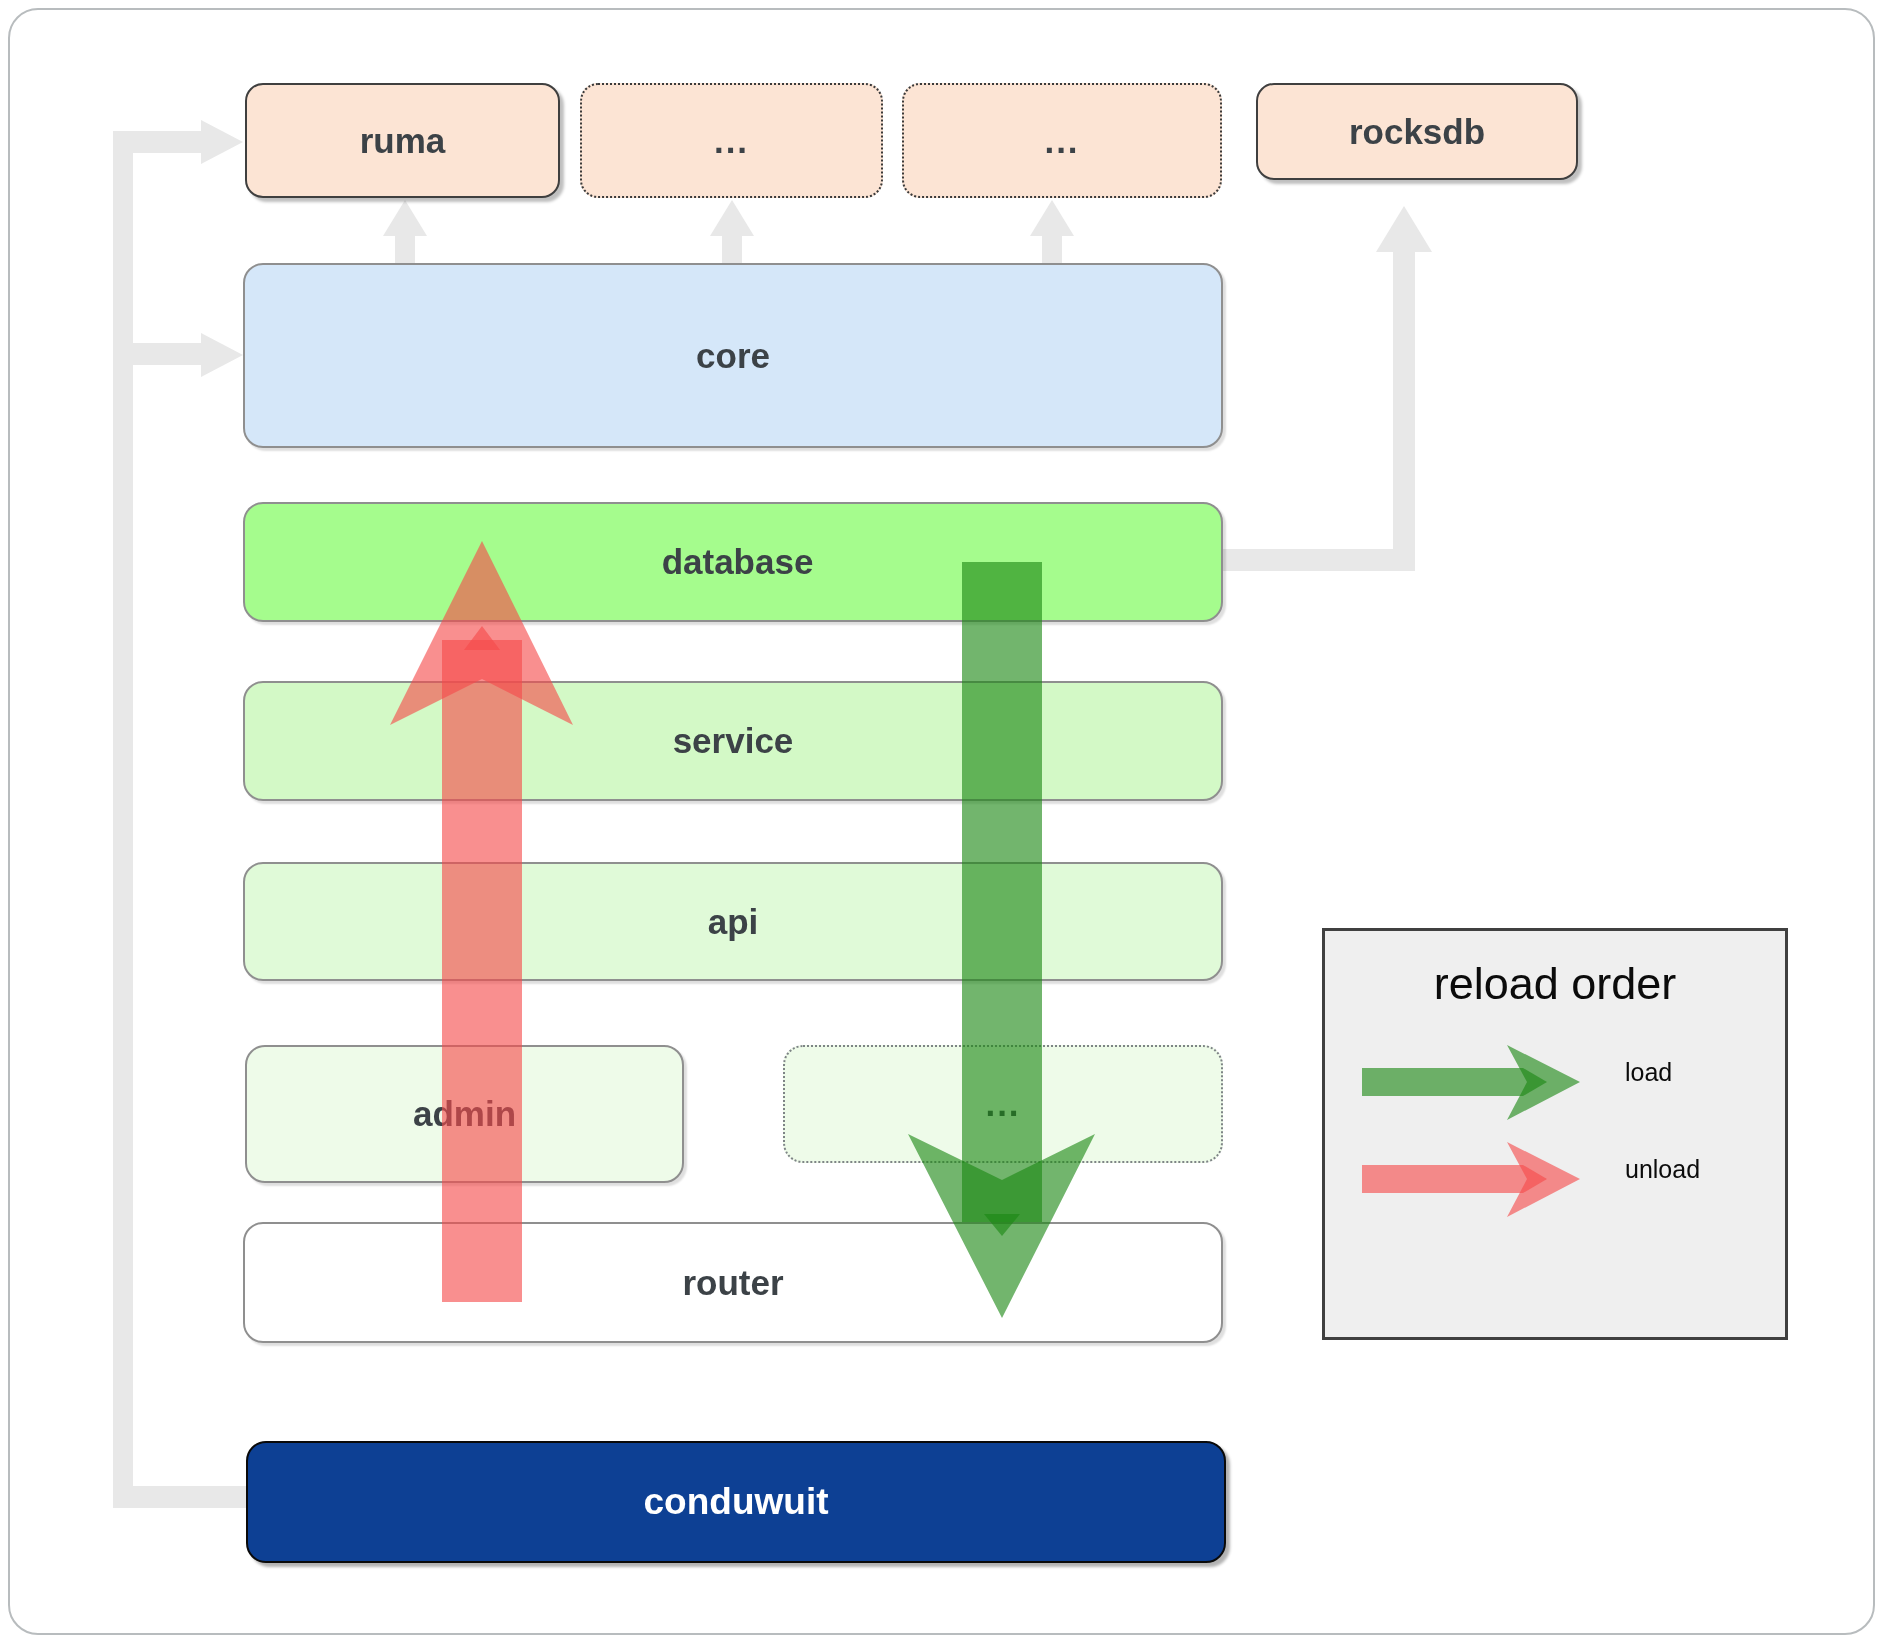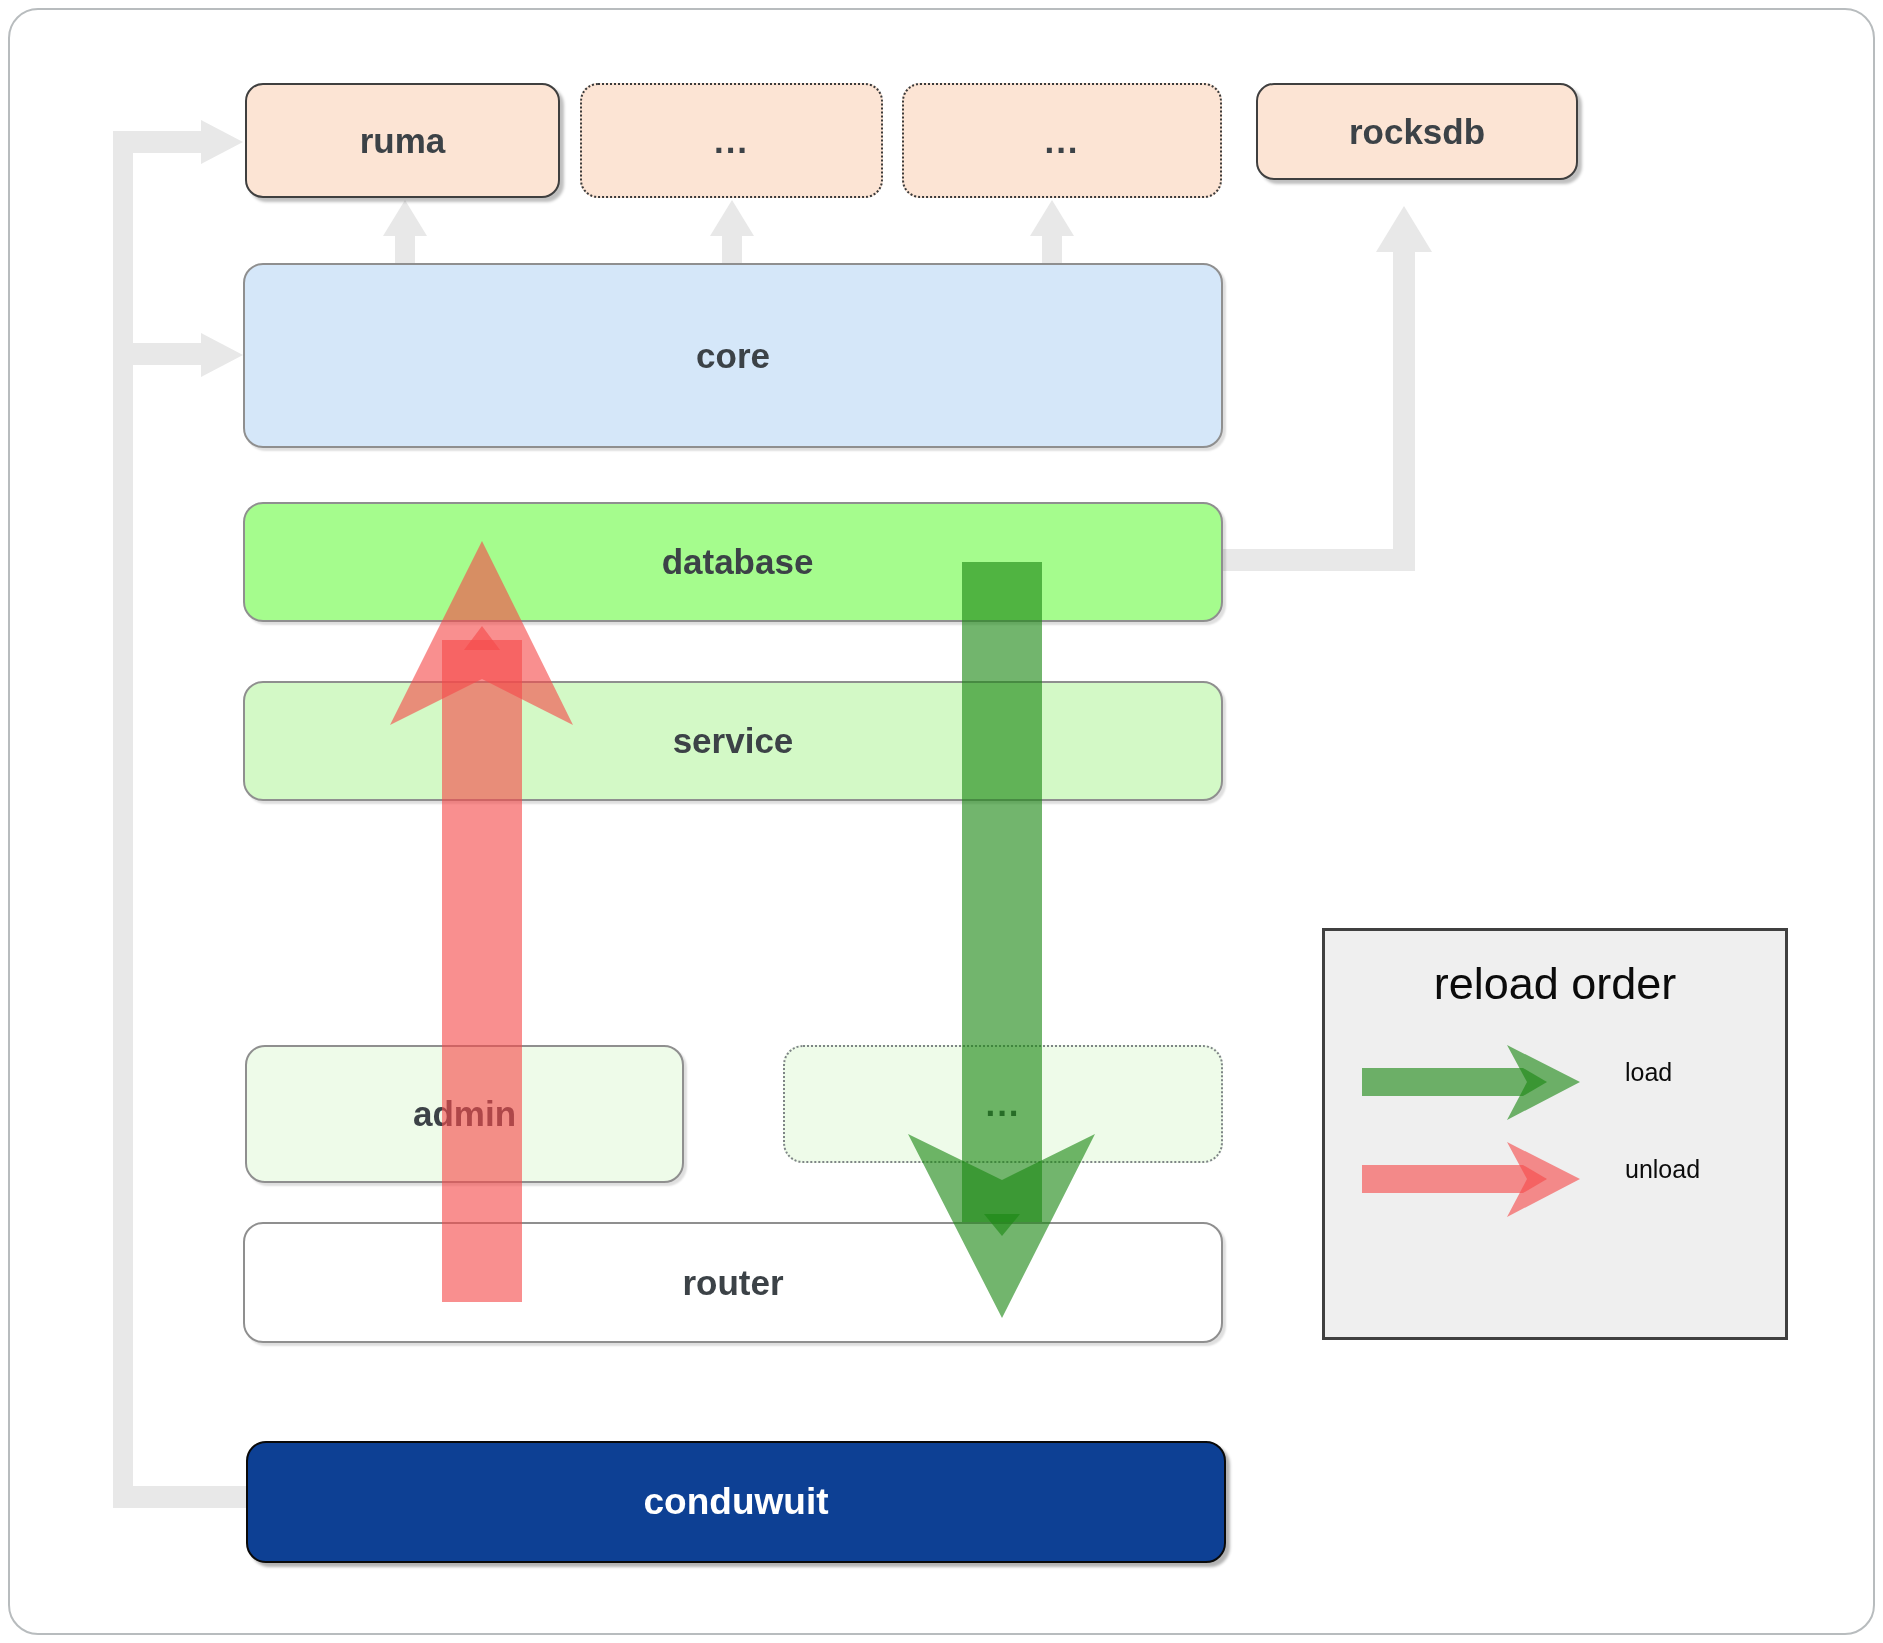--- a/index.html
+++ b/index.html
@@ -120,20 +120,23 @@
 
   <div class="box row" style="top:263px;height:185px;background:var(--core_fill);">
     <span>core</span>
   </div>
   <div class="box row" style="top:502px;height:120px;background:var(--database_fill);padding-left:9px;">
     <span>database</span>
   </div>
   <div class="box row" style="top:681px;height:120px;background:var(--service_fill);">
     <span>service</span>
   </div>
+  <div class="box row" style="top:862px;height:119px;background:var(--api_fill);">
+    <span>api</span>
+  </div>
   <div class="box row" style="left:245px;top:1045px;width:439px;height:138px;background:var(--admin_fill);">
     <span>admin</span>
   </div>
   <div class="box row-dotted" style="left:783px;top:1045px;width:440px;height:118px;background:var(--admin_fill);">
     <span>...</span>
   </div>
   <div class="box row" style="top:1222px;height:121px;background:var(--router_fill);">
     <span>router</span>
   </div>
 

